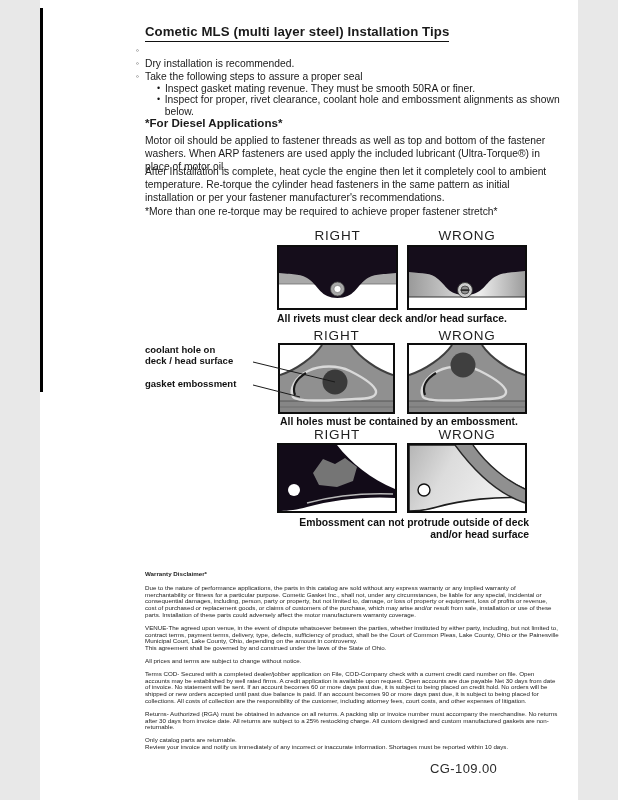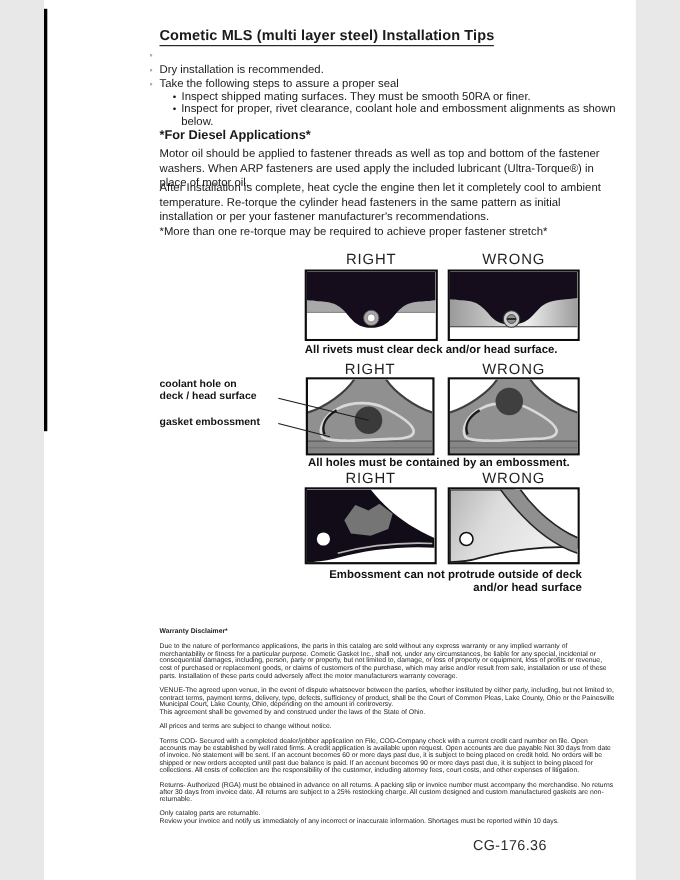--- a/index.html
+++ b/index.html
@@ -50,21 +50,21 @@
     <div class="b-row">
       <span class="b-mark">◦</span>
       <span>Dry installation is recommended.</span>
     </div>
     <div class="b-row">
       <span class="b-mark">◦</span>
       <span>Take the following steps to assure a proper seal</span>
     </div>
     <div class="sb-row">
       <span class="sb-mark">•</span>
-      <span>Inspect shipped mating surfaces.  They must be smooth 50RA or finer.</span>
+      <span>Inspect gasket mating revenue.  They must be smooth 50RA or finer.</span>
     </div>
     <div class="sb-row">
       <span class="sb-mark">•</span>
       <span>Inspect for proper, rivet clearance, coolant hole and embossment alignments as shown below.</span>
     </div>
   </div>
 
   <div class="diesel-h">*For Diesel Applications*</div>
   <div class="para p1">Motor oil should be applied to fastener threads as well as top and bottom of the fastener washers. When ARP fasteners are used apply the included lubricant (Ultra-Torque®) in place of motor oil.</div>
   <div class="para p2">After Installation is complete, heat cycle the engine then let it completely cool to ambient temperature. Re-torque the cylinder head fasteners in the same pattern as initial installation or per your fastener manufacturer's recommendations.</div>
@@ -194,14 +194,14 @@
     <div class="dp">Due to the nature of performance applications, the parts in this catalog are sold without any express warranty or any implied warranty of merchantability or fitness for a particular purpose.  Cometic Gasket Inc., shall not, under any circumstances, be liable for any special, incidental or consequential damages, including, person, party or property, but not limited to, damage, or loss of property or equipment, loss of profits or revenue, cost of purchased or replacement goods, or claims of customers of the purchase, which may arise and/or result from sale, installation or use of these parts.  Installation of these parts could adversely affect the motor manufacturers warranty coverage.</div>
     <div class="dp joined">VENUE-The agreed upon venue, in the event of dispute whatsoever between the parties, whether instituted by either party, including, but not limited to, contract terms, payment terms, delivery, type, defects, sufficiency of product, shall be the Court of Common Pleas, Lake County, Ohio or the Painesville Municipal Court, Lake County, Ohio, depending on the amount in controversy.</div>
     <div class="dp">This agreement shall be governed by and construed under the laws of the State of Ohio.</div>
     <div class="dp">All prices and terms are subject to change without notice.</div>
     <div class="dp">Terms COD- Secured with a completed dealer/jobber application on File, COD-Company check with a current credit card number on file.  Open accounts may be established by well rated firms.  A credit application is available upon request.  Open accounts are due payable Net 30 days from date of invoice.  No statement will be sent.  If an account becomes 60 or more days past due, it is subject to being placed on credit hold.  No orders will be shipped or new orders accepted until past due balance is paid.  If an account becomes 90 or more days past due, it is subject to being placed for collections.  All costs of collection are the responsibility of the customer, including attorney fees, court costs, and other expenses of litigation.</div>
     <div class="dp">Returns- Authorized (RGA) must be obtained in advance on all returns.  A packing slip or invoice number must accompany the merchandise.  No returns after 30 days from invoice date.  All returns are subject to a 25% restocking charge.  All custom designed and custom manufactured gaskets are non-returnable.</div>
     <div class="dp joined">Only catalog parts are returnable.</div>
     <div class="dp">Review your invoice and notify us immediately of any incorrect or inaccurate information.  Shortages must be reported within 10 days.</div>
   </div>
 
-  <div class="code">CG-176.36</div>
+  <div class="code">CG-109.00</div>
 </div>
 
 </body></html>

